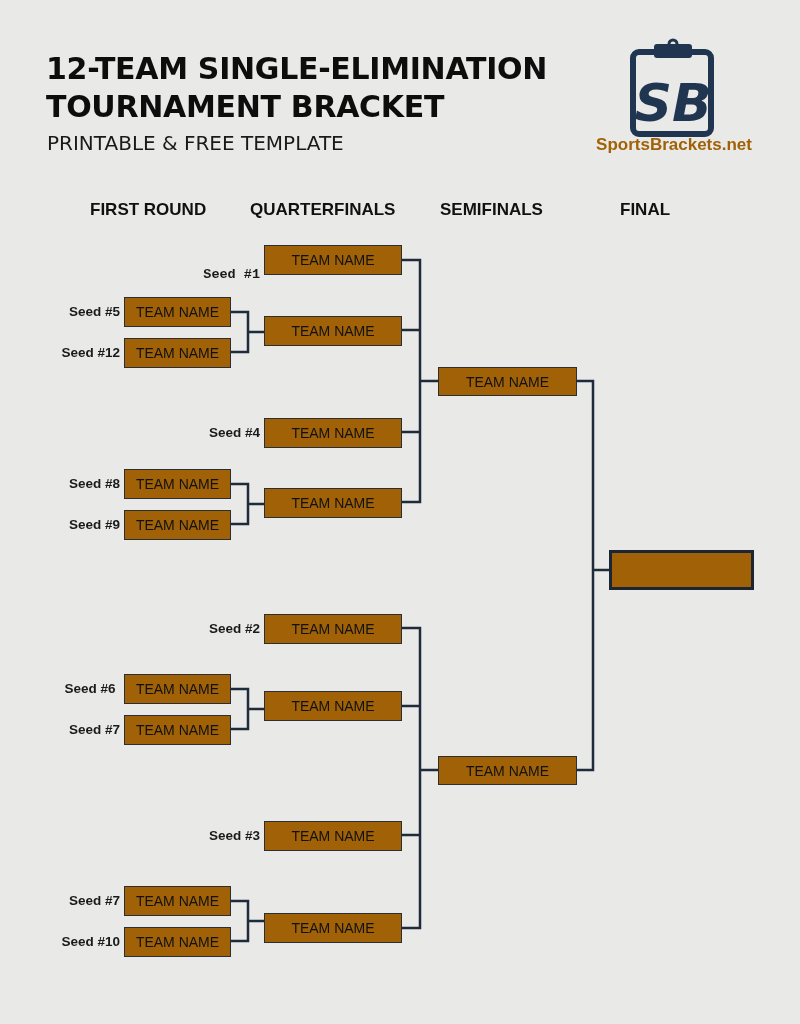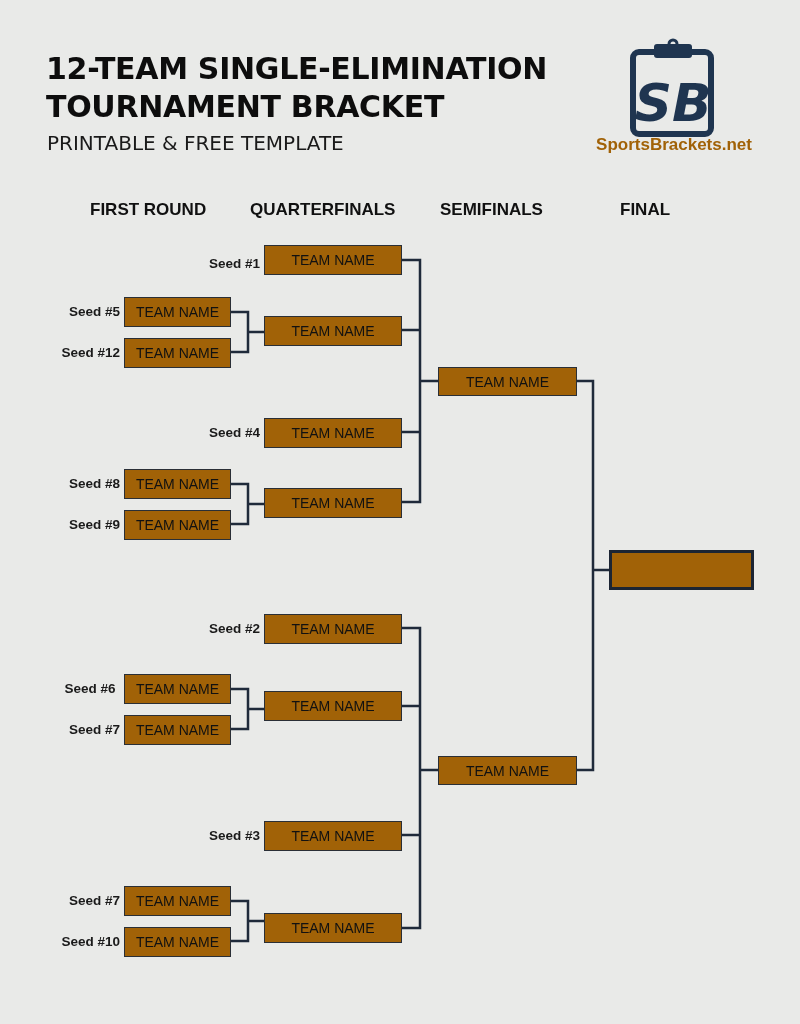--- a/index.html
+++ b/index.html
@@ -92,21 +92,21 @@
 <div class="seed" style="left:60px;top:681px;text-align:center;">Seed #6</div>
 <div class="box" style="left:124px;top:674px;width:107px;height:30px;">TEAM NAME</div>
 <div class="seed" style="left:60px;top:722px;">Seed #7</div>
 <div class="box" style="left:124px;top:715px;width:107px;height:30px;">TEAM NAME</div>
 
 <div class="seed" style="left:60px;top:893px;">Seed #7</div>
 <div class="box" style="left:124px;top:886px;width:107px;height:30px;">TEAM NAME</div>
 <div class="seed" style="left:60px;top:934px;">Seed #10</div>
 <div class="box" style="left:124px;top:927px;width:107px;height:30px;">TEAM NAME</div>
 
-<div class="seed" style="left:200px;top:256px;">Seed #1</div>
+<div class="seed" style="left:200px;top:267px;font-family:Liberation Mono, monospace;">Seed #1</div>
 <div class="box" style="left:264px;top:245px;width:138px;height:30px;">TEAM NAME</div>
 <div class="box" style="left:264px;top:316px;width:138px;height:30px;">TEAM NAME</div>
 <div class="seed" style="left:200px;top:425px;">Seed #4</div>
 <div class="box" style="left:264px;top:418px;width:138px;height:30px;">TEAM NAME</div>
 <div class="box" style="left:264px;top:488px;width:138px;height:30px;">TEAM NAME</div>
 <div class="seed" style="left:200px;top:621px;">Seed #2</div>
 <div class="box" style="left:264px;top:614px;width:138px;height:30px;">TEAM NAME</div>
 <div class="box" style="left:264px;top:691px;width:138px;height:30px;">TEAM NAME</div>
 <div class="seed" style="left:200px;top:828px;">Seed #3</div>
 <div class="box" style="left:264px;top:821px;width:138px;height:30px;">TEAM NAME</div>

